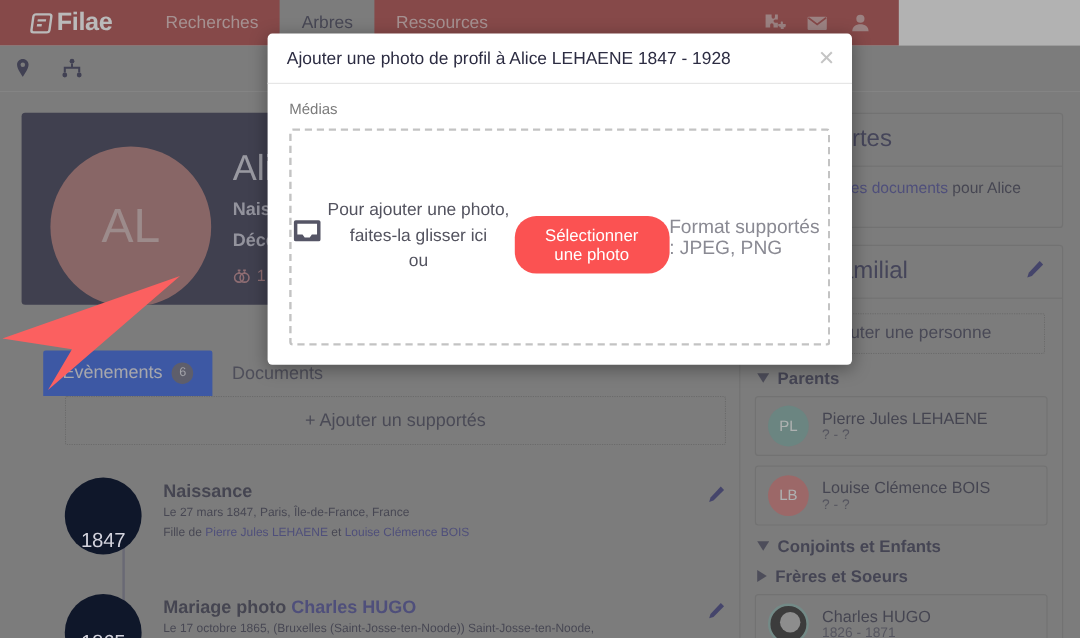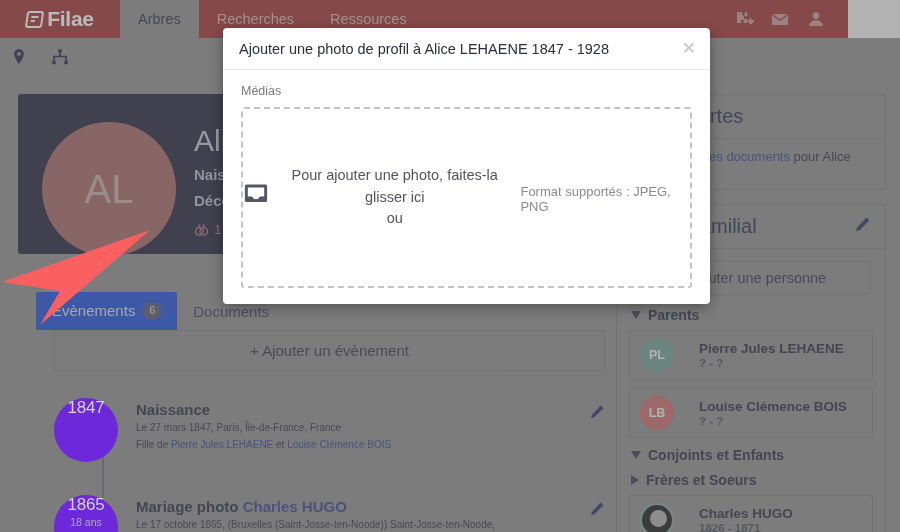--- a/index.html
+++ b/index.html
@@ -9,21 +9,21 @@
     overflow: hidden;
     background: #d9d9d9;
   }
   #app { position: relative; width: 900px; height: 532px; overflow: hidden; background: #f0f0f0; }
 
   
   #page { position: absolute; inset: 0; }
 
   
   .topbar {
-    position: absolute; top: 0; left: 0; width: 848px; height: 38px;
+    position: absolute; top: 0; left: 0; width: 749px; height: 38px;
     background: #a03232;
     display: flex; align-items: stretch;
   }
   .logo-box {
     width: 120px; display: flex; align-items: center; justify-content: center;
     color: #fff; font-size: 21px; font-weight: bold; letter-spacing: -0.3px;
   }
   .logo-mark {
     display: inline-block; width: 17px; height: 17px; margin-right: 4px;
     border: 2px solid #fff; border-radius: 3px; position: relative; transform: skewX(-8deg);
@@ -82,22 +82,22 @@
 
   .panel { position: absolute; left: 18px; top: 236px; width: 587px; background: #8e8e8e; }
   .add-event {
     margin: 0 18px; border: 1px dotted #6e6e6e; border-radius: 2px;
     text-align: center; padding: 11px; font-size: 15px; color: #343449; cursor: pointer;
   }
   .timeline { position: relative; margin-top: 22px; padding-left: 18px; }
   .tl-line { position: absolute; left: 66px; top: 40px; width: 2px; height: 120px; background: #6c6c80; }
   .tl-row { position: relative; display: flex; padding: 5px 18px 28px 0; }
   .tl-date {
-    width: 64px; height: 64px; flex: none; border-radius: 50%; background: #6d28d9; color: #d3d3dd;
-    display: flex; flex-direction: column; align-items: center; justify-content: flex-start; z-index: 1;
+    width: 64px; height: 64px; flex: none; border-radius: 50%; background: #0f172a; color: #d3d3dd;
+    display: flex; flex-direction: column; align-items: center; justify-content: flex-end; z-index: 1;
   }
   .tl-date-y { font-size: 17px; letter-spacing: -0.2px; }
   .tl-date-a { font-size: 10.5px; color: #acacba; margin-top: 1px; }
   .tl-body { margin-left: 18px; padding-top: 3px; }
   .tl-title { font-size: 15px; font-weight: bold; color: #2b2b40; }
   .tl-title .lnk { font-weight: bold; color: #3d3d8c; }
   .tl-sub { font-size: 10px; color: #2f2f44; margin-top: 3px; line-height: 1.35; }
   .tl-sub .lnk { color: #3d3d8c; }
   .tl-pencil { margin-left: auto; color: #2b2b70; padding-top: 6px; }
 
@@ -112,22 +112,22 @@
   .rcard-body { padding: 10px 14px; font-size: 13px; color: #2d2d42; }
   .rcard-body .lnk { color: #3d3d8c; }
   .rbtn {
     margin: 12px 14px; border: 1px dotted #6e6e6e; border-radius: 2px;
     text-align: center; padding: 8px; font-size: 14.5px; color: #32324a; cursor: pointer;
   }
   .grp-head { display: flex; align-items: center; gap: 7px; font-size: 14px; font-weight: bold; color: #2b2b45; margin: 9px 0 7px 2px; cursor: pointer; }
   .caret-r { width: 0; height: 0; border-left: 8px solid #3a3a50; border-top: 5.5px solid transparent; border-bottom: 5.5px solid transparent; }
   .caret-d { width: 0; height: 0; border-top: 8px solid #3a3a50; border-left: 5.5px solid transparent; border-right: 5.5px solid transparent; }
   .person {
-    display: flex; align-items: center; gap: 25px;
-    border: 1px solid #7d7d7d; border-radius: 3px; padding: 7px 10px; margin-bottom: 8px; background: #8e8e8e; font-weight: bold;
+    display: flex; align-items: center; gap: 11px;
+    border: 1px solid #7d7d7d; border-radius: 3px; padding: 7px 10px; margin-bottom: 8px; background: #8e8e8e;
   }
   .p-av { width: 34px; height: 34px; border-radius: 50%; flex: none;
           display: flex; align-items: center; justify-content: center; font-size: 12.5px; color: #e9efee; }
   .p-av.photo { background: #1b1b1b; border: 2px solid #7fa8a2; position: relative; overflow: hidden; }
   .p-av.photo:after { content: ""; position: absolute; width: 17px; height: 17px; border-radius: 50%;
                       background: #aeaeae; left: 8px; top: 5px; }
   .p-name { font-size: 13.5px; color: #2b2b40; }
   .p-dates { font-size: 11.5px; color: #4a4a5c; margin-top: 1px; }
 
   
@@ -153,37 +153,37 @@
   .dropzone {
     flex: 1; border: 2px dashed #c3c3c3; border-radius: 3px;
     display: flex; align-items: center; justify-content: center;
   }
   .dz-icon { color: #555566; margin-bottom: 6px; }
   .dz-text { font-size: 14.5px; color: #53535f; text-align: center; line-height: 1.5; }
   .dz-btn {
     margin-top: 12px; background: #fb5252; color: #fff; border: none; border-radius: 18px;
     padding: 8px 22px; font-size: 14px; font-family: inherit; cursor: pointer;
   }
-  .dz-formats { margin-top: 2px; font-size: 13px; color: #8a8a93; }
+  .dz-formats { margin-top: 2px; font-size: 16px; color: #8a8a93; }
 </style>
 </head>
 <body>
 
 <div id="app">
 
   <div id="page">
 
     <div class="topbar">
       <div class="logo-box">
         <span class="logo-mark"></span>
         <span>Filae</span>
       </div>
       <div class="navtabs">
+        <div class="navtab">Recherches</div>
         <div class="navtab active">Arbres</div>
-        <div class="navtab">Recherches</div>
         <div class="navtab">Ressources</div>
       </div>
       <div class="topright">
         <span class="tr-icon">
           <svg width="20" height="20" viewBox="0 0 20 20" fill="currentColor">
             <path d="M3 3h5v2.2a1.4 1.4 0 1 0 2.8 0V3h2.4v4.2h-2.2a1.4 1.4 0 1 0 0 2.8h2.2V14H9.6v-2.2a1.4 1.4 0 1 0-2.8 0V14H3V3z"></path>
             <path d="M14 10h5v2.2h-1.4v1.4h-2.2v-1.4H14V10z" transform="translate(0.5,1.5)"></path>
             <rect x="15.6" y="9" width="1.8" height="6.2" rx="0.4"></rect>
             <rect x="13.5" y="11.1" width="6.2" height="1.8" rx="0.4"></rect>
           </svg>
@@ -249,21 +249,21 @@
           <div class="ptab active">
             <span>Evènements</span>
             <span class="ptab-badge">6</span>
           </div>
           <div class="ptab">
             <span>Documents</span>
           </div>
         </div>
 
         <div class="panel">
-          <div class="add-event">+ Ajouter un évènement</div>
+          <div class="add-event">+ Ajouter un supportés</div>
           <div class="timeline">
             <div class="tl-line"></div>
 
             <div class="tl-row">
               <div class="tl-date">
                 <span class="tl-date-y">1847</span>
                 <span class="tl-date-a"></span>
               </div>
               <div class="tl-body">
                 <div class="tl-title">
@@ -382,17 +382,18 @@
       <div class="dropzone">
         <span class="dz-icon">
           <svg width="26" height="26" viewBox="0 0 26 26" fill="currentColor">
             <path d="M3.5 4.5h19a1.6 1.6 0 0 1 1.6 1.6v14.4a1.6 1.6 0 0 1-1.6 1.6h-19a1.6 1.6 0 0 1-1.6-1.6V6.1A1.6 1.6 0 0 1 3.5 4.5zm1.3 2.9v9.1h4.3l1.8 2.4h4.2l1.8-2.4h4.3V7.4H4.8z"></path>
           </svg>
         </span>
         <div class="dz-text">
           <span>Pour ajouter une photo, faites-la glisser ici</span><br>
           <span>ou</span>
         </div>
+        <button class="dz-btn">Sélectionner une photo</button>
         <div class="dz-formats">Format supportés : JPEG, PNG</div>
       </div>
     </div>
   </div>
 </div>
 
 </body></html>

